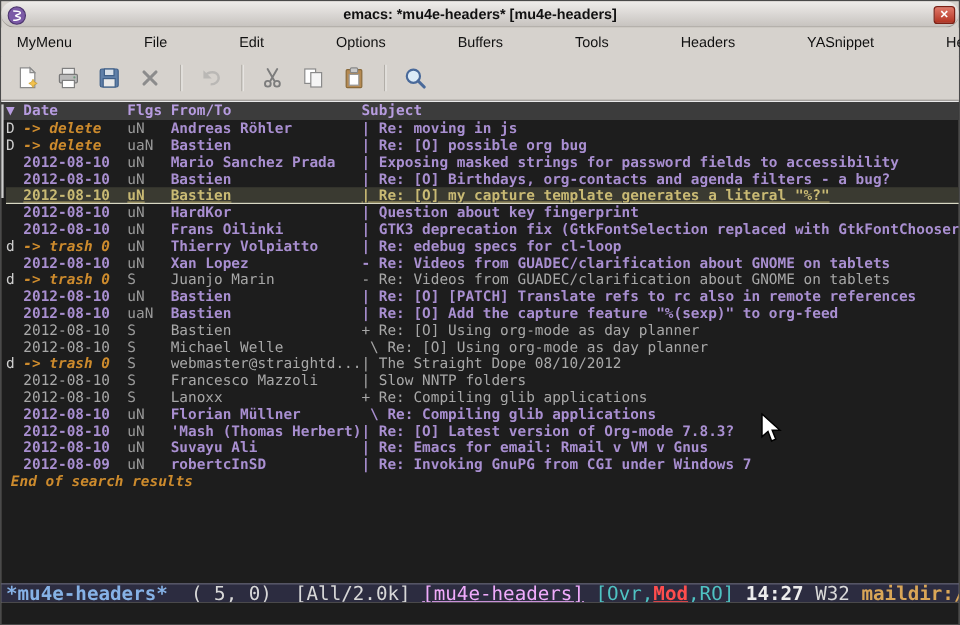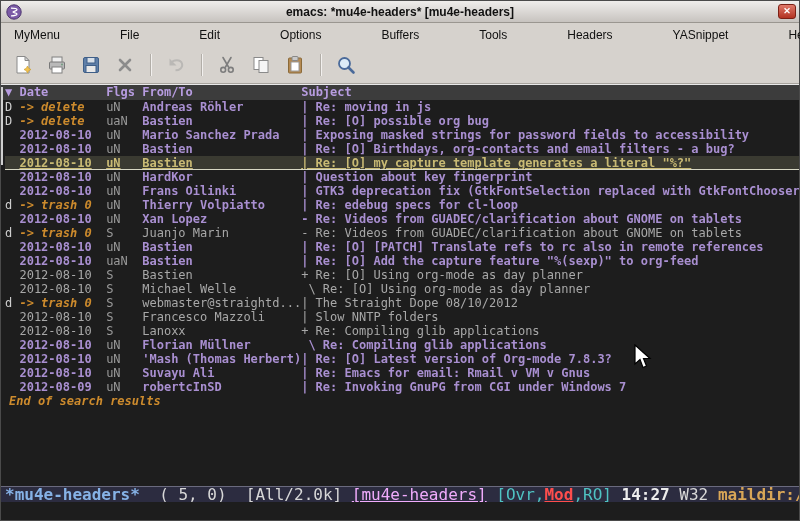--- a/index.html
+++ b/index.html
@@ -2,23 +2,23 @@
 <html><head>
 <meta charset="utf-8">
 <style>
   * { margin:0; padding:0; box-sizing:border-box; }
   html,body { width:800px; height:521px; background:#555; overflow:hidden;
               font-family:"Liberation Sans", sans-serif; }
   .window { width:800px; height:521px; display:flex; flex-direction:column;
             border:1px solid #4a4a4a; background:#d6d2cd; position:relative; }
 
   
-  .titlebar { height:22px; flex:0 0 22px; display:flex; align-items:center;
+  .titlebar { height:22px; flex:0 0 22px; display:flex; align-items:flex-start;
               background:linear-gradient(#efedeb,#c7c3bf); border-bottom:1px solid #9a9690;
-              padding:4px 3px; position:relative; }
+              padding:4px 3px; position:relative;border-radius:11px; }
   .win-icon { width:16px; height:16px; margin-left:2px; }
   .title { position:absolute; left:0; right:0; text-align:center; font-size:12px;
            font-weight:bold; color:#111; pointer-events:none; }
   .close-btn { margin-left:auto; width:18px; height:15px; border-radius:3px;
                background:linear-gradient(#e0796a,#b23322); border:1px solid #7c2015;
                color:#fff; font-size:9px; font-weight:bold; line-height:13px;
                text-align:center; }
 
   
   .menubar { height:24px; flex:0 0 24px; display:flex; align-items:center;
@@ -185,21 +185,21 @@
       <span class="h-date">▼ Date</span>
       <span class="h-flags">Flgs</span>
       <span class="h-from">From/To</span>
       <span class="h-subj">Subject</span>
     </div>
 
     <div class="textarea">
       <div class="row unread"><span class="c-marker">D</span><span class="c-date action">-&gt; delete</span><span class="c-flags">uN</span><span class="c-from">Andreas Röhler</span><span class="c-subject">| Re: moving in js</span></div>
       <div class="row unread"><span class="c-marker">D</span><span class="c-date action">-&gt; delete</span><span class="c-flags">uaN</span><span class="c-from">Bastien</span><span class="c-subject">| Re: [O] possible org bug</span></div>
       <div class="row unread"><span class="c-marker"></span><span class="c-date">2012-08-10</span><span class="c-flags">uN</span><span class="c-from">Mario Sanchez Prada</span><span class="c-subject">| Exposing masked strings for password fields to accessibility</span></div>
-      <div class="row unread"><span class="c-marker"></span><span class="c-date">2012-08-10</span><span class="c-flags">uN</span><span class="c-from">Bastien</span><span class="c-subject">| Re: [O] Birthdays, org-contacts and email filters - a bug?</span></div>
+      <div class="row unread"><span class="c-marker"></span><span class="c-date">2012-08-10</span><span class="c-flags">uN</span><span class="c-from">Bastien</span><span class="c-subject">| Re: [O] Birthdays, org-contacts and agenda filters - a bug?</span></div>
       <div class="row current"><span class="c-marker"></span><span class="c-date">2012-08-10</span><span class="c-flags">uN</span><span class="c-from">Bastien</span><span class="c-subject">| Re: [O] my capture template generates a literal "%?"</span></div>
       <div class="row unread"><span class="c-marker"></span><span class="c-date">2012-08-10</span><span class="c-flags">uN</span><span class="c-from">HardKor</span><span class="c-subject">| Question about key fingerprint</span></div>
       <div class="row unread"><span class="c-marker"></span><span class="c-date">2012-08-10</span><span class="c-flags">uN</span><span class="c-from">Frans Oilinki</span><span class="c-subject">| GTK3 deprecation fix (GtkFontSelection replaced with GtkFontChooser)</span></div>
       <div class="row unread"><span class="c-marker">d</span><span class="c-date action">-&gt; trash 0</span><span class="c-flags">uN</span><span class="c-from">Thierry Volpiatto</span><span class="c-subject">| Re: edebug specs for cl-loop</span></div>
       <div class="row unread"><span class="c-marker"></span><span class="c-date">2012-08-10</span><span class="c-flags">uN</span><span class="c-from">Xan Lopez</span><span class="c-subject">- Re: Videos from GUADEC/clarification about GNOME on tablets</span></div>
       <div class="row read"><span class="c-marker">d</span><span class="c-date action">-&gt; trash 0</span><span class="c-flags">S</span><span class="c-from">Juanjo Marin</span><span class="c-subject">- Re: Videos from GUADEC/clarification about GNOME on tablets</span></div>
       <div class="row unread"><span class="c-marker"></span><span class="c-date">2012-08-10</span><span class="c-flags">uN</span><span class="c-from">Bastien</span><span class="c-subject">| Re: [O] [PATCH] Translate refs to rc also in remote references</span></div>
       <div class="row unread"><span class="c-marker"></span><span class="c-date">2012-08-10</span><span class="c-flags">uaN</span><span class="c-from">Bastien</span><span class="c-subject">| Re: [O] Add the capture feature "%(sexp)" to org-feed</span></div>
       <div class="row read"><span class="c-marker"></span><span class="c-date">2012-08-10</span><span class="c-flags">S</span><span class="c-from">Bastien</span><span class="c-subject">+ Re: [O] Using org-mode as day planner</span></div>
       <div class="row read"><span class="c-marker"></span><span class="c-date">2012-08-10</span><span class="c-flags">S</span><span class="c-from">Michael Welle</span><span class="c-subject"> \ Re: [O] Using org-mode as day planner</span></div>

